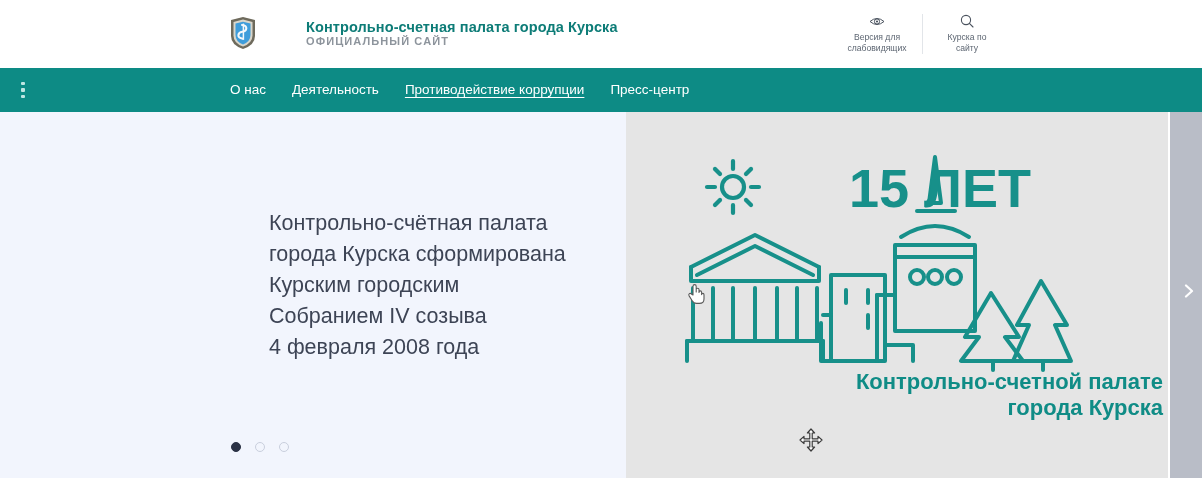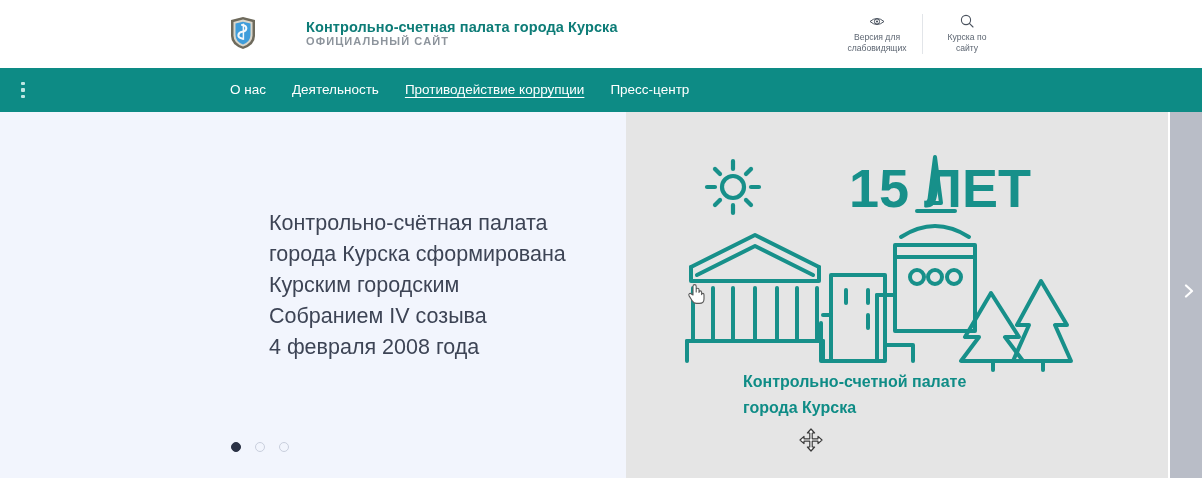--- a/index.html
+++ b/index.html
@@ -173,24 +173,24 @@
     display:flex;
     align-items:center;
     justify-content:center;
   }
   .art-inner { position:relative; width:420px; height:300px; margin-left:110px; }
 
   .art-caption {
     position:absolute;
     left:0; right:0;
     top:224px;
-    text-align:left;
+    text-align:right;
     color:#0f8c86;
     font-weight:bold;
-    font-size:16px;
+    font-size:22px;
     line-height:26px;
     white-space:pre-line;
   }
 
   
   .right-strip {
     position:absolute;
     right:0; top:112px;
     width:32px; height:366px;
     background:#b9bdc7;

